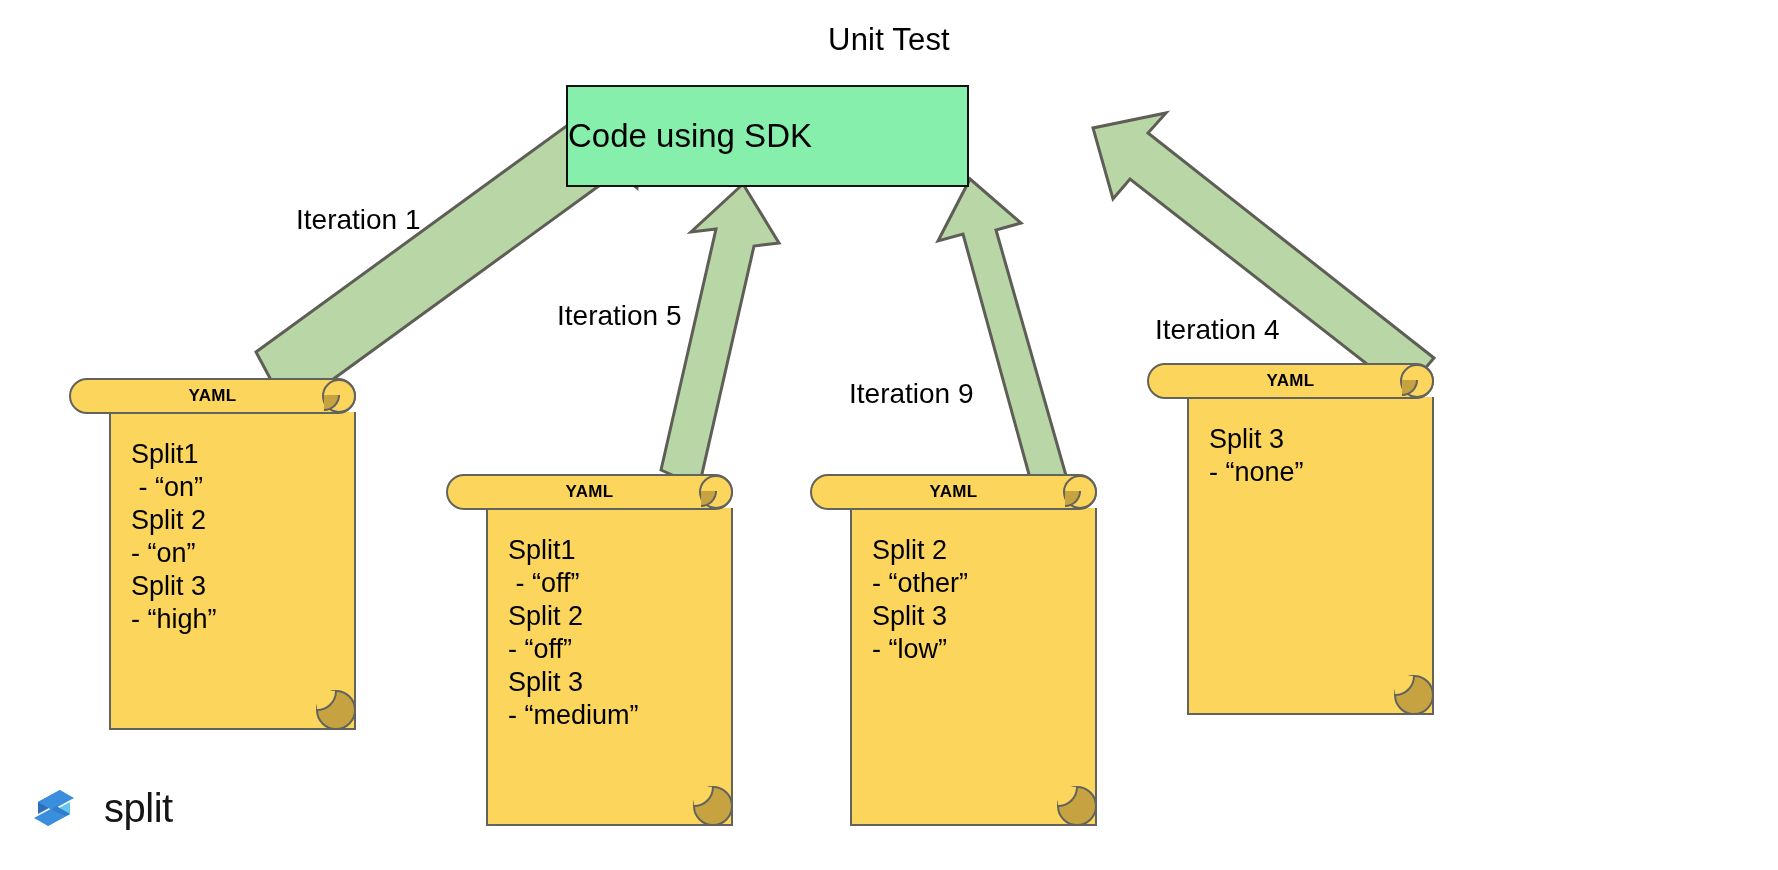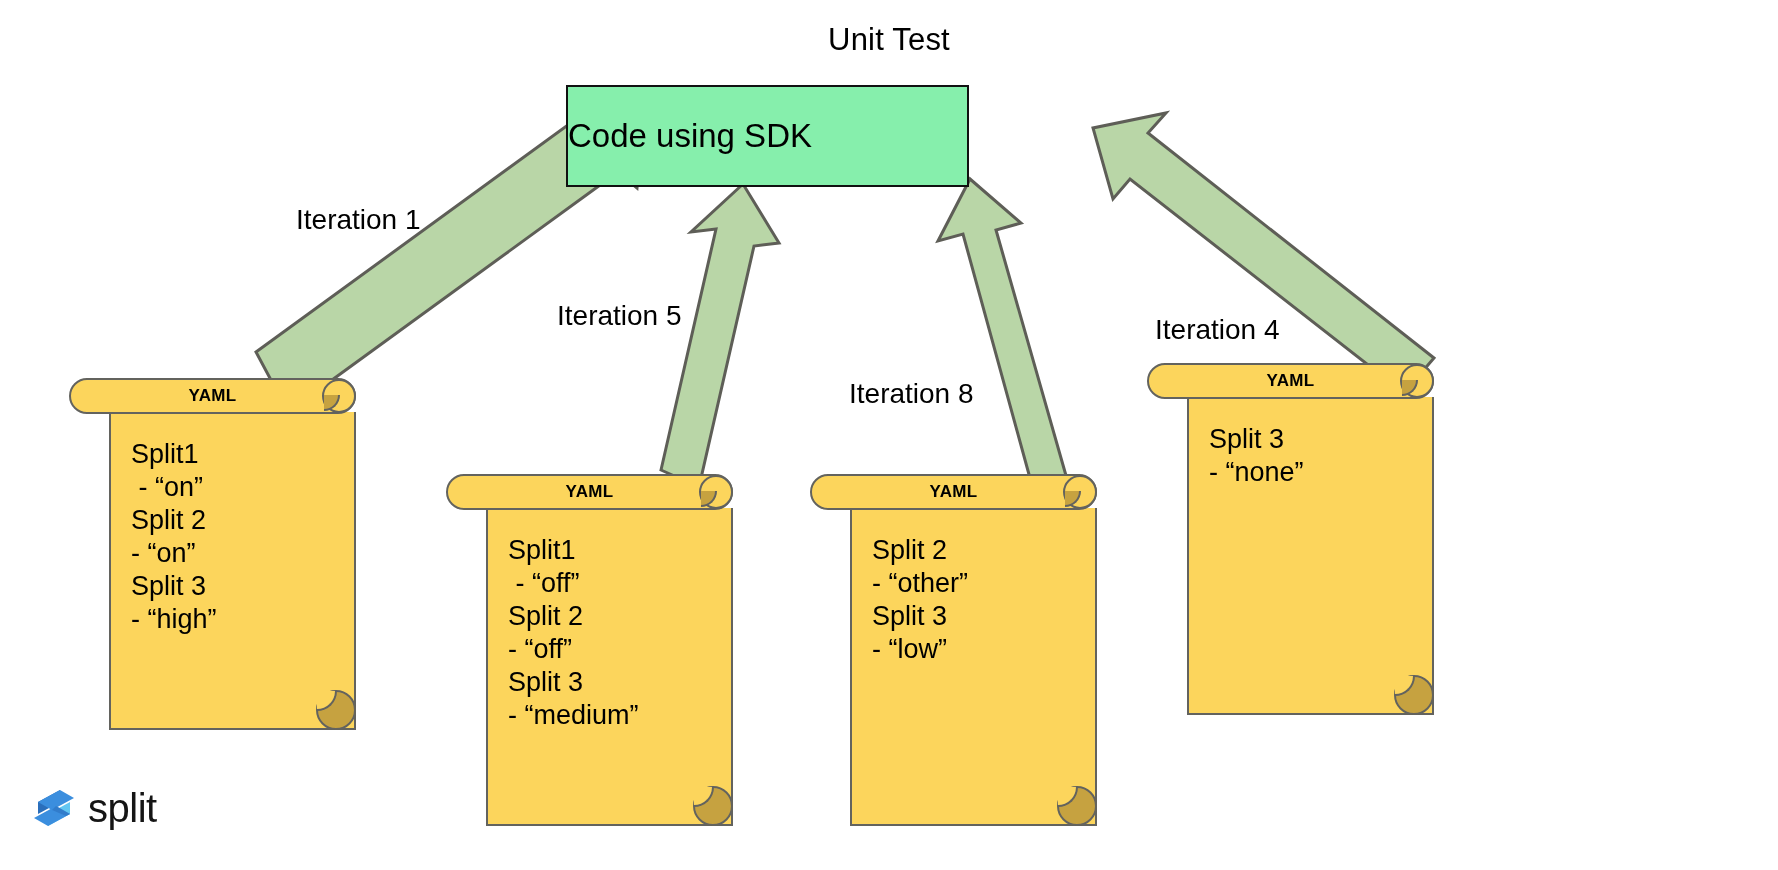--- a/index.html
+++ b/index.html
@@ -154,21 +154,21 @@
     z-index: 6;
   }
 
   
   .split-logo {
     position: absolute;
     left: 30px;
     top: 784px;
     display: flex;
     align-items: center;
-    gap: 10px;
+    gap: 26px;
   }
   .split-logo-word {
     font-size: 40px;
     color: #151515;
     letter-spacing: -0.5px;
     line-height: 40px;
   }
 </style>
 </head>
 <body>
@@ -187,21 +187,21 @@
 
     <polygon fill="#b9d6a7" stroke="#5e5e57" stroke-width="3" stroke-linejoin="miter" points="1434,358 1148,133 1166,113 1093,128 1113,199 1130,179 1404,393"></polygon>
   </svg>
 
   <div class="sdk-box">
     <span class="sdk-box-label">Code using SDK</span>
   </div>
 
   <div class="arrow-label" style="left:296px; top:204px;">Iteration 1</div>
   <div class="arrow-label" style="left:557px; top:300px;">Iteration 5</div>
-  <div class="arrow-label" style="left:849px; top:378px;">Iteration 8</div>
+  <div class="arrow-label" style="left:849px; top:378px;">Iteration 9</div>
   <div class="arrow-label" style="left:1155px; top:314px;">Iteration 4</div>
 
   <div class="scroll" style="left:69px; top:378px; width:330px; height:370px;">
     <div class="scroll-head" style="left:0px; top:0px; width:287px;">
       <span class="scroll-head-label">YAML</span>
     </div>
     <div class="scroll-head-curl" style="left:253px;"></div>
     <div class="scroll-body" style="left:40px; top:34px; width:247px; height:318px;"></div>
     <div class="scroll-foot-curl" style="left:247px; top:312px;"></div>
     <div class="scroll-text" style="left:62px; top:60px;">Split1

